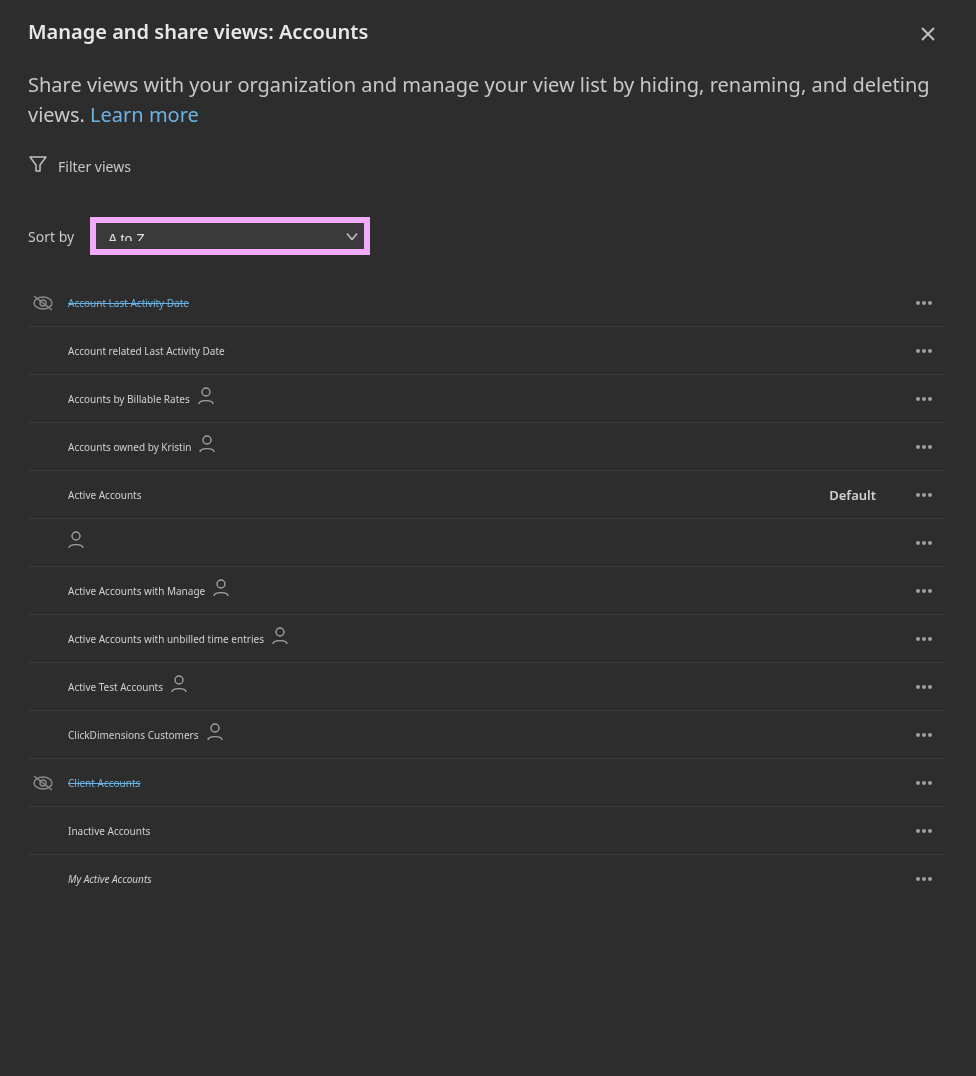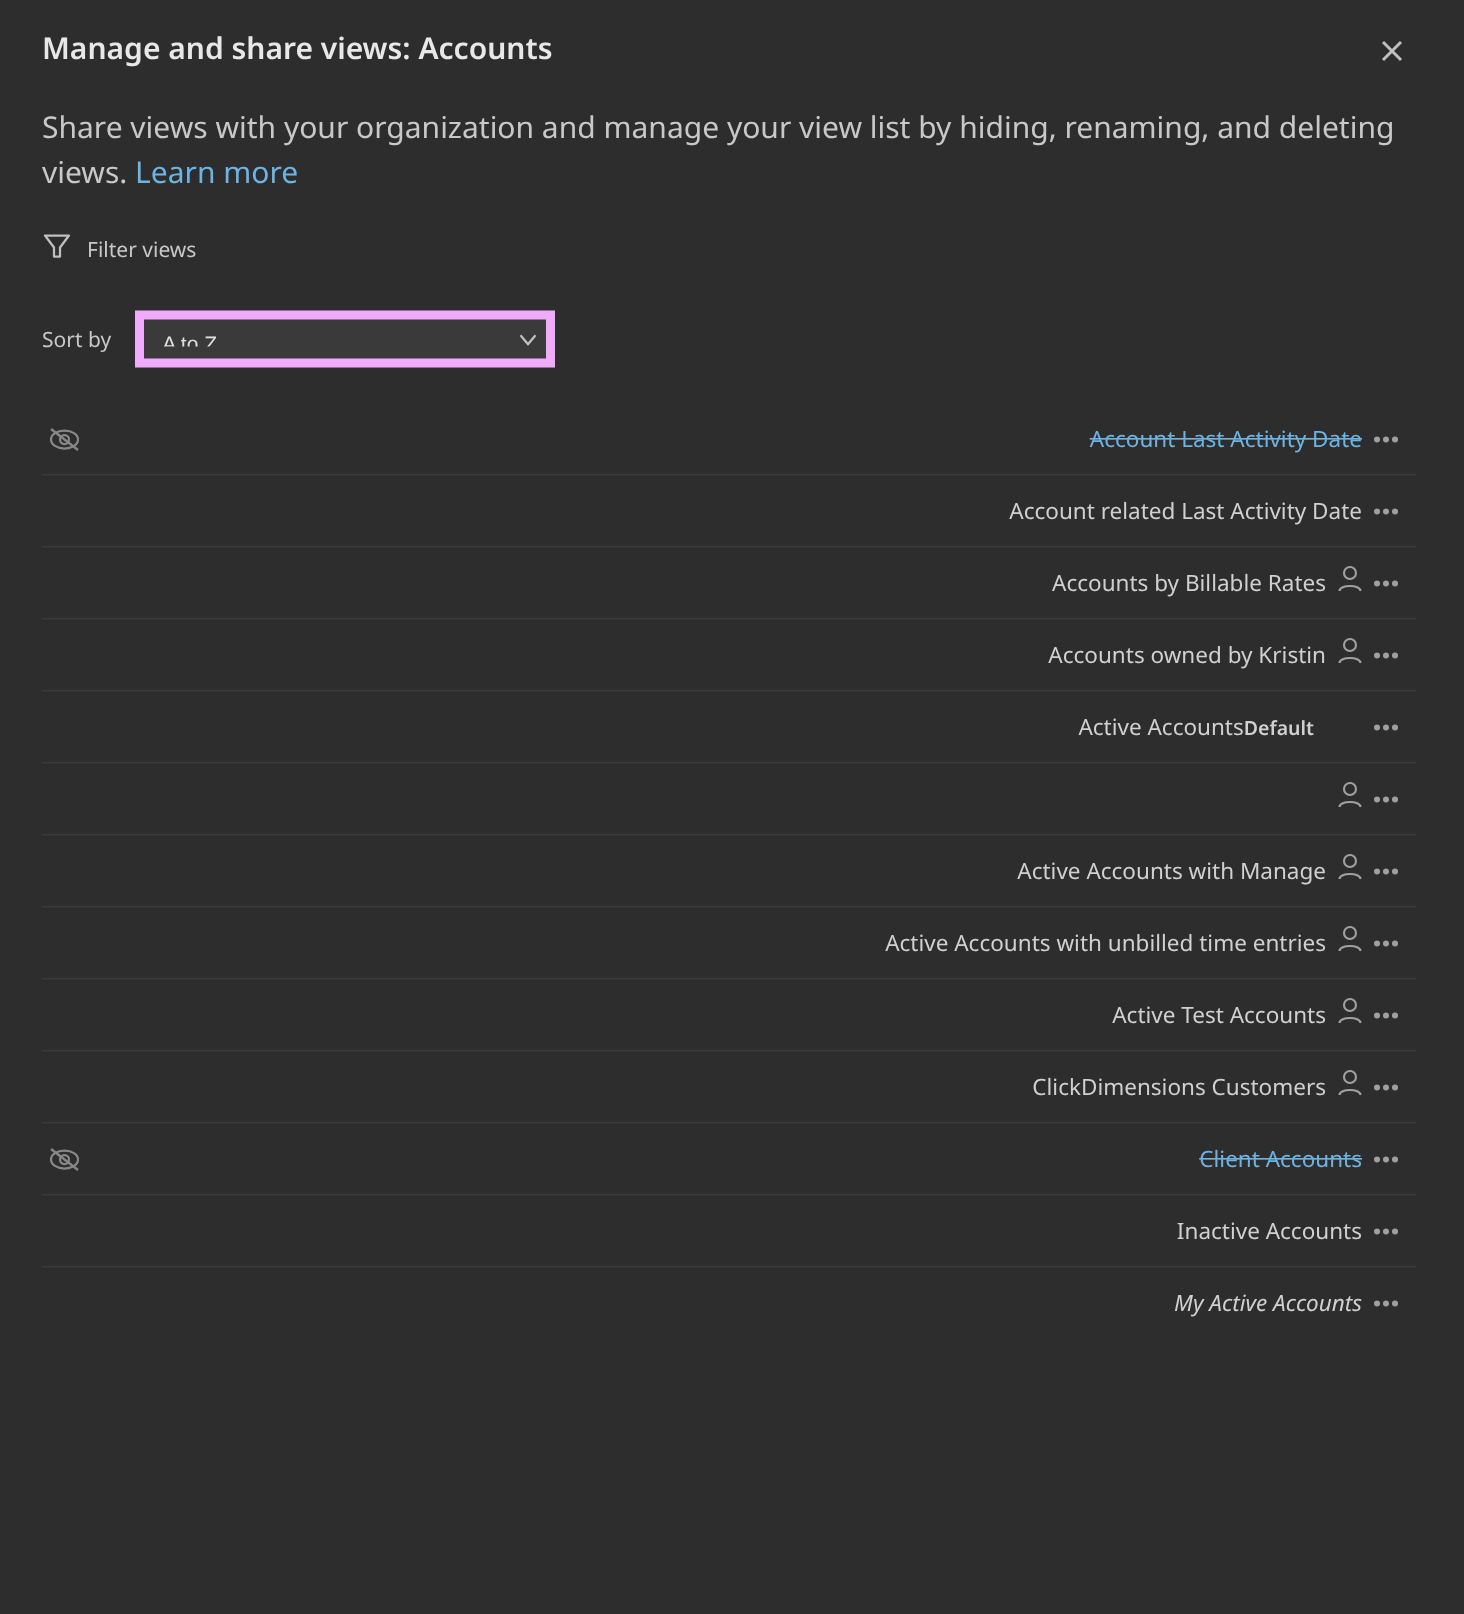--- a/index.html
+++ b/index.html
@@ -63,21 +63,21 @@
 
     .description a {
       color: #6cb4e4;
       text-decoration: none;
     }
 
     .filter-section {
       display: flex;
       align-items: center;
       gap: 10px;
-      margin-bottom: 28px;
+      margin-bottom: 38px;
       cursor: pointer;
     }
 
     .filter-icon {
       color: #c0c0c0;
       font-size: 16px;
     }
 
     .filter-label {
       font-size: 14px;
@@ -145,26 +145,25 @@
       width: 36px;
       flex-shrink: 0;
       display: flex;
       align-items: center;
       justify-content: flex-start;
       color: #888;
     }
 
     .view-name {
       flex: 1;
-      font-size: 15px;
+      font-size: 10px;
       color: #d0d0d0;
       display: flex;
       align-items: center;
       gap: 8px;
-      justify-content: flex-end;
     }
 
     .view-name.hidden-view {
       text-decoration: line-through;
       color: #777;
     }
 
     .personal-icon {
       color: #a0a0a0;
       font-size: 16px;

